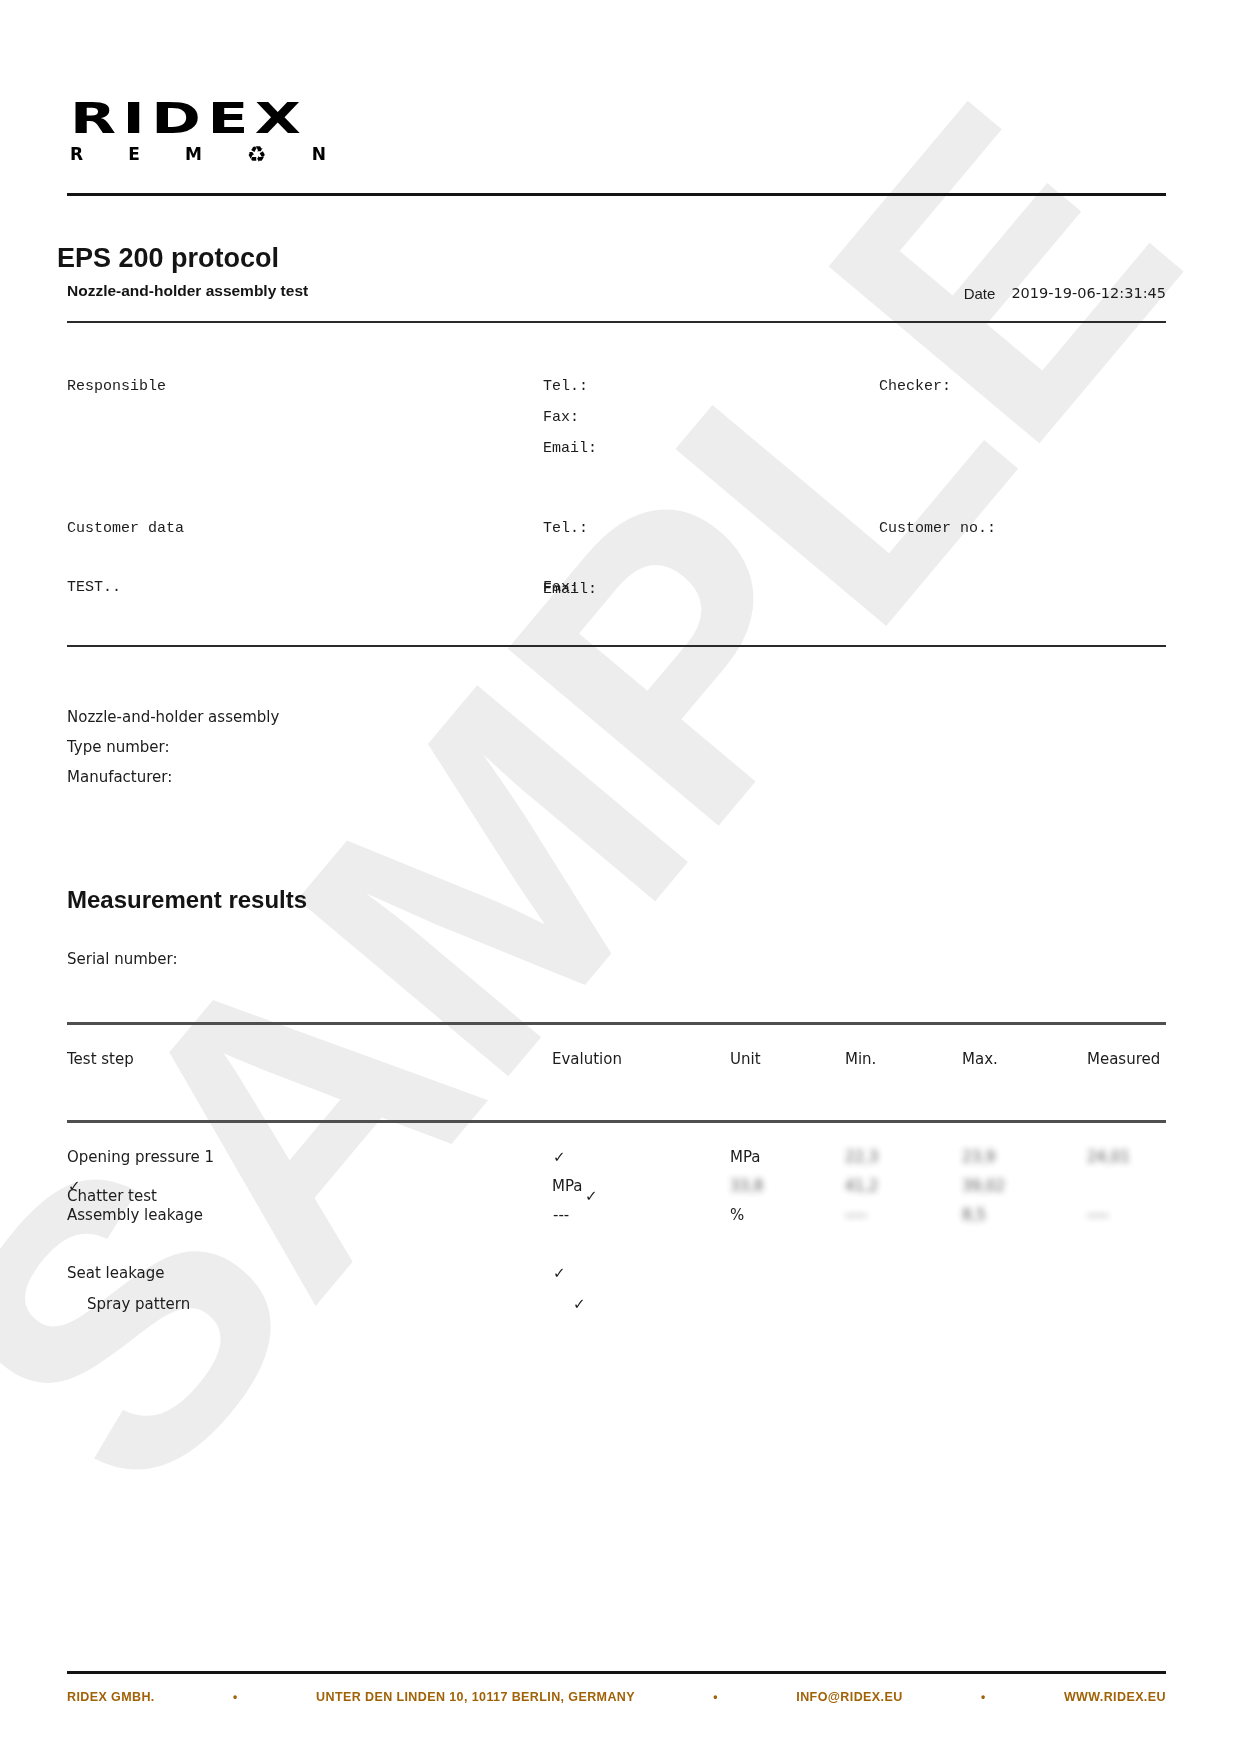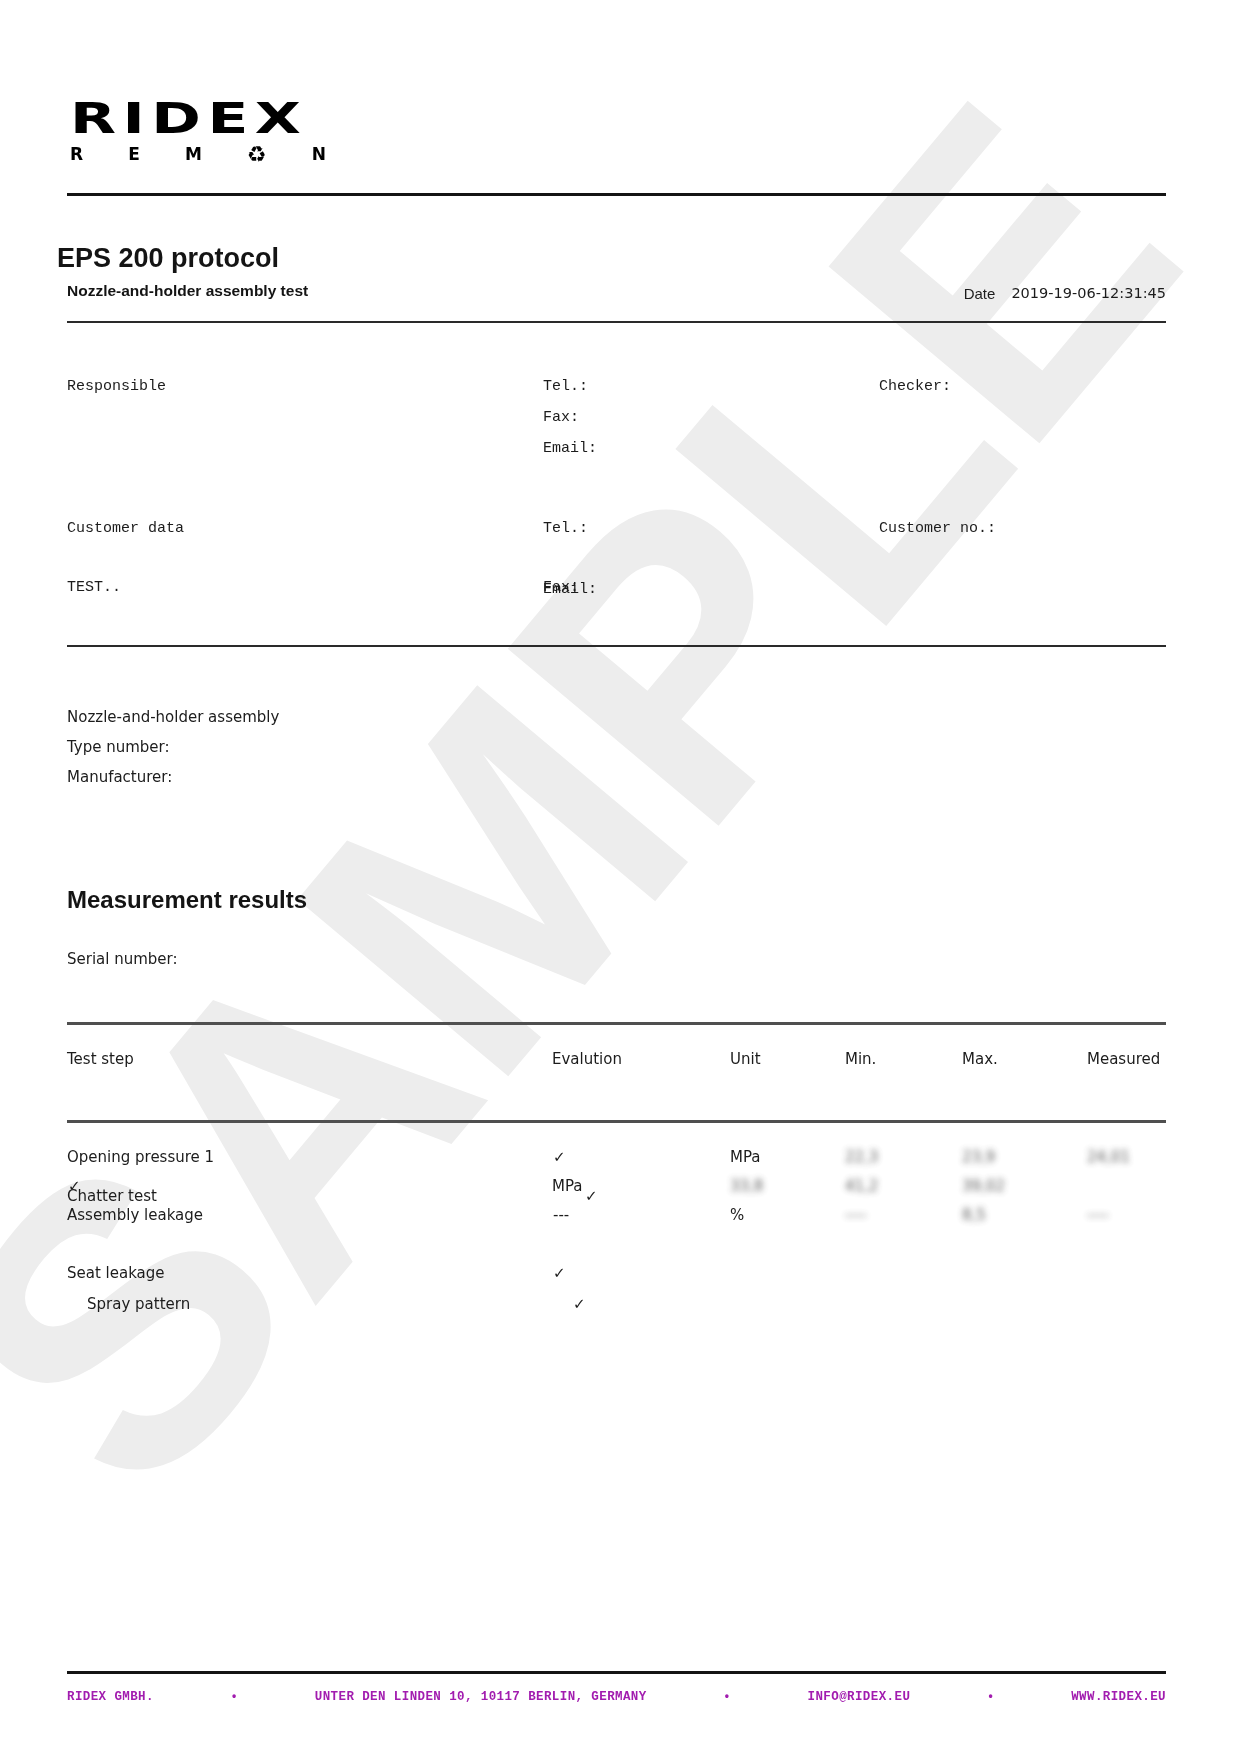--- a/index.html
+++ b/index.html
@@ -116,22 +116,22 @@
   .table-header { top: 1050px; }
   .row-0 { top: 1148px; } .row-1 { top: 1177px; } .row-2 { top: 1206px; }
   .row-3 { top: 1187px; gap: 32px; } .row-4 { top: 1264px; } .row-5 { top: 1295px; margin-left: 20px; }
   .cell-eval { padding-left: 1px; }
   .blur { filter: blur(3.2px); color: #3c3c3c; opacity: 0.85; }
 
   
   .footer-row {
     position: absolute; left: 67px; top: 1690px; width: 1099px;
     display: flex; justify-content: space-between; align-items: center;
-    font-family: Liberation Mono, monospace;
-    font-weight: 700; font-size: 12.5px; letter-spacing: 0.4px; color: #a21caf;
+    font-family: Liberation Sans, sans-serif;
+    font-weight: 700; font-size: 12.5px; letter-spacing: 0.4px; color: #a16207;
     white-space: nowrap;
   }
   .footer-row .bullet { font-size: 12px; }
 </style>
 </head>
 <body>
 
 <div class="page">
 
   <div class="watermark">SAMPLE</div>

